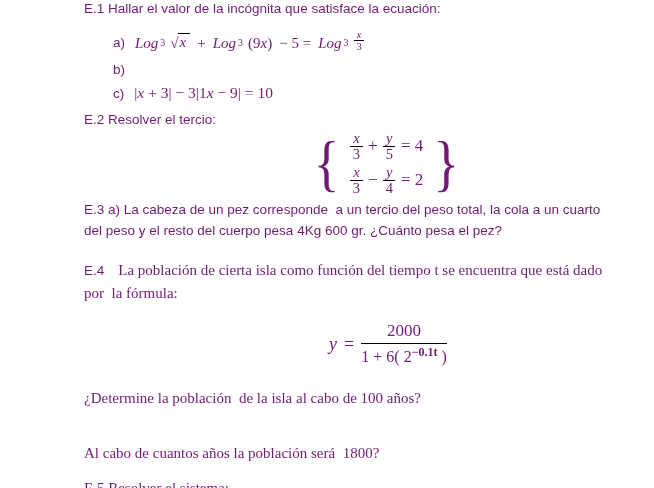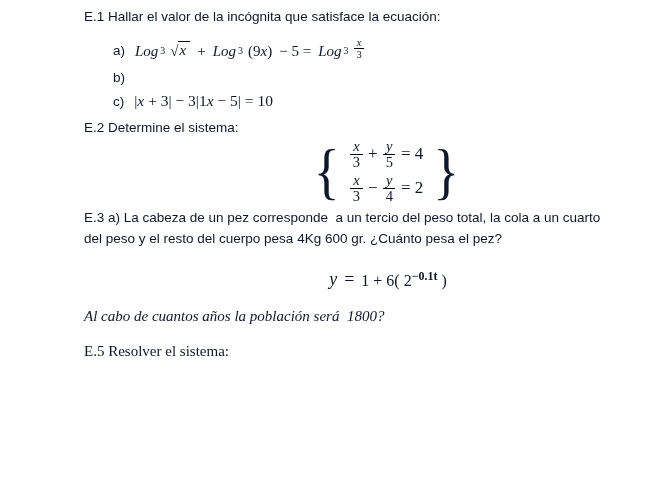--- a/index.html
+++ b/index.html
@@ -1,18 +1,18 @@
 <!DOCTYPE html>
 <html><head>
 <meta charset="utf-8">
 <style>
   html,body{margin:0;padding:0;background:#e9e9e9;}
   .page{
-    width:654px;height:488px;background:#ffffff;color:#0f172a;
-    box-sizing:border-box;padding:8px 10px 0 84px;overflow:hidden;
+    width:654px;height:488px;background:#ffffff;color:#701a75;
+    box-sizing:border-box;padding:0 10px 0 84px;overflow:hidden;
     font-family:"Liberation Sans",sans-serif;font-size:13.5px;line-height:1.35;
     position:relative;
   }
   .sans{font-family:"Liberation Sans",sans-serif;}
   .serif{font-family:"Liberation Serif",serif;font-size:15px;}
   .it{font-style:italic;font-family:"Liberation Serif",serif;}
   p{margin:0;white-space:pre-wrap;}
 
   
   .mitem{margin:0 0 0 29px;display:flex;align-items:center;gap:10px;}
@@ -52,21 +52,21 @@
   .mt-title{margin-top:0;}
   .mt-a{margin-top:13px;}
   .mt-b{margin-top:7px;}
   .mt-c{margin-top:4px;}
   .mt-e2{margin-top:7px;}
   .mt-sys2{margin-top:1px;}
   .mt-e3{margin-top:4px;}
   .mt-e4{margin-top:17px;line-height:1.5;}
   .mt-formula{margin-top:17px;}
   .mt-q1{margin-top:21px;}
-  .mt-q2{margin-top:14px;font-style:italic;}
+  .mt-q2{margin-top:35px;}
   .mt-e5{margin-top:15px;}
   .e4label{font-family:"Liberation Sans",sans-serif;font-size:13.5px;margin-right:14px;}
 </style>
 </head>
 <body>
 
 <div class="page">
 
   <p class="sans mt-title">E.1 Hallar el valor de la incógnita que satisface la ecuación:</p>
 
@@ -92,24 +92,24 @@
         </span>
     </span>
   </div>
 
   <div class="mitem mt-b">
     <span class="ilabel">b)</span>
   </div>
 
   <div class="mitem mt-c">
     <span class="ilabel">c)</span>
-    <span class="math-c"><span>|</span><span class="it">x</span><span> + 3| − 3|1</span><span class="it">x</span><span> − 5| = 10</span></span>
+    <span class="math-c"><span>|</span><span class="it">x</span><span> + 3| − 3|1</span><span class="it">x</span><span> − 9| = 10</span></span>
   </div>
 
-  <p class="sans mt-e2">E.2 Determine el sistema:</p>
+  <p class="sans mt-e2">E.2 Resolver el tercio:</p>
 
   <div class="system mt-sys2">
     <span class="brace brace-e2">{</span>
     <div class="sys-rows">
       <div class="eq-row">
         <span class="frac">
             <span class="num it">x</span>
             <span class="den">3</span>
           </span>
         <span>+</span>
@@ -130,26 +130,29 @@
             <span class="den">4</span>
           </span>
         <span class="rhs">= 2</span>
       </div>
     </div>
     <span class="brace brace-e2">}</span>
   </div>
 
   <p class="sans mt-e3" style="line-height:1.55;"><span>E.3 a) La cabeza de un pez corresponde  a un tercio del peso total, la cola a un cuarto</span><br><span>del peso y el resto del cuerpo pesa 4Kg 600 gr. ¿Cuánto pesa el pez?</span></p>
 
+  <p class="serif mt-e4"><span class="e4label">E.4</span><span>La población de cierta isla como función del tiempo t se encuentra que está dado</span><br><span>por  la fórmula:</span></p>
 
   <div class="formula-row mt-formula">
     <span class="lhs it">y</span>
     <span class="feq">=</span>
     <span class="bigfrac">
+      <span class="num">2000</span>
       <span class="den"><span>1 + 6( 2</span><sup>−0.1t</sup><span> )</span></span>
     </span>
   </div>
 
+  <p class="serif mt-q1">¿Determine la población  de la isla al cabo de 100 años?</p>
   <p class="serif mt-q2">Al cabo de cuantos años la población será  1800?</p>
 
   <p class="serif mt-e5">E.5 Resolver el sistema:</p>
 
 </div>
 
 </body></html>

